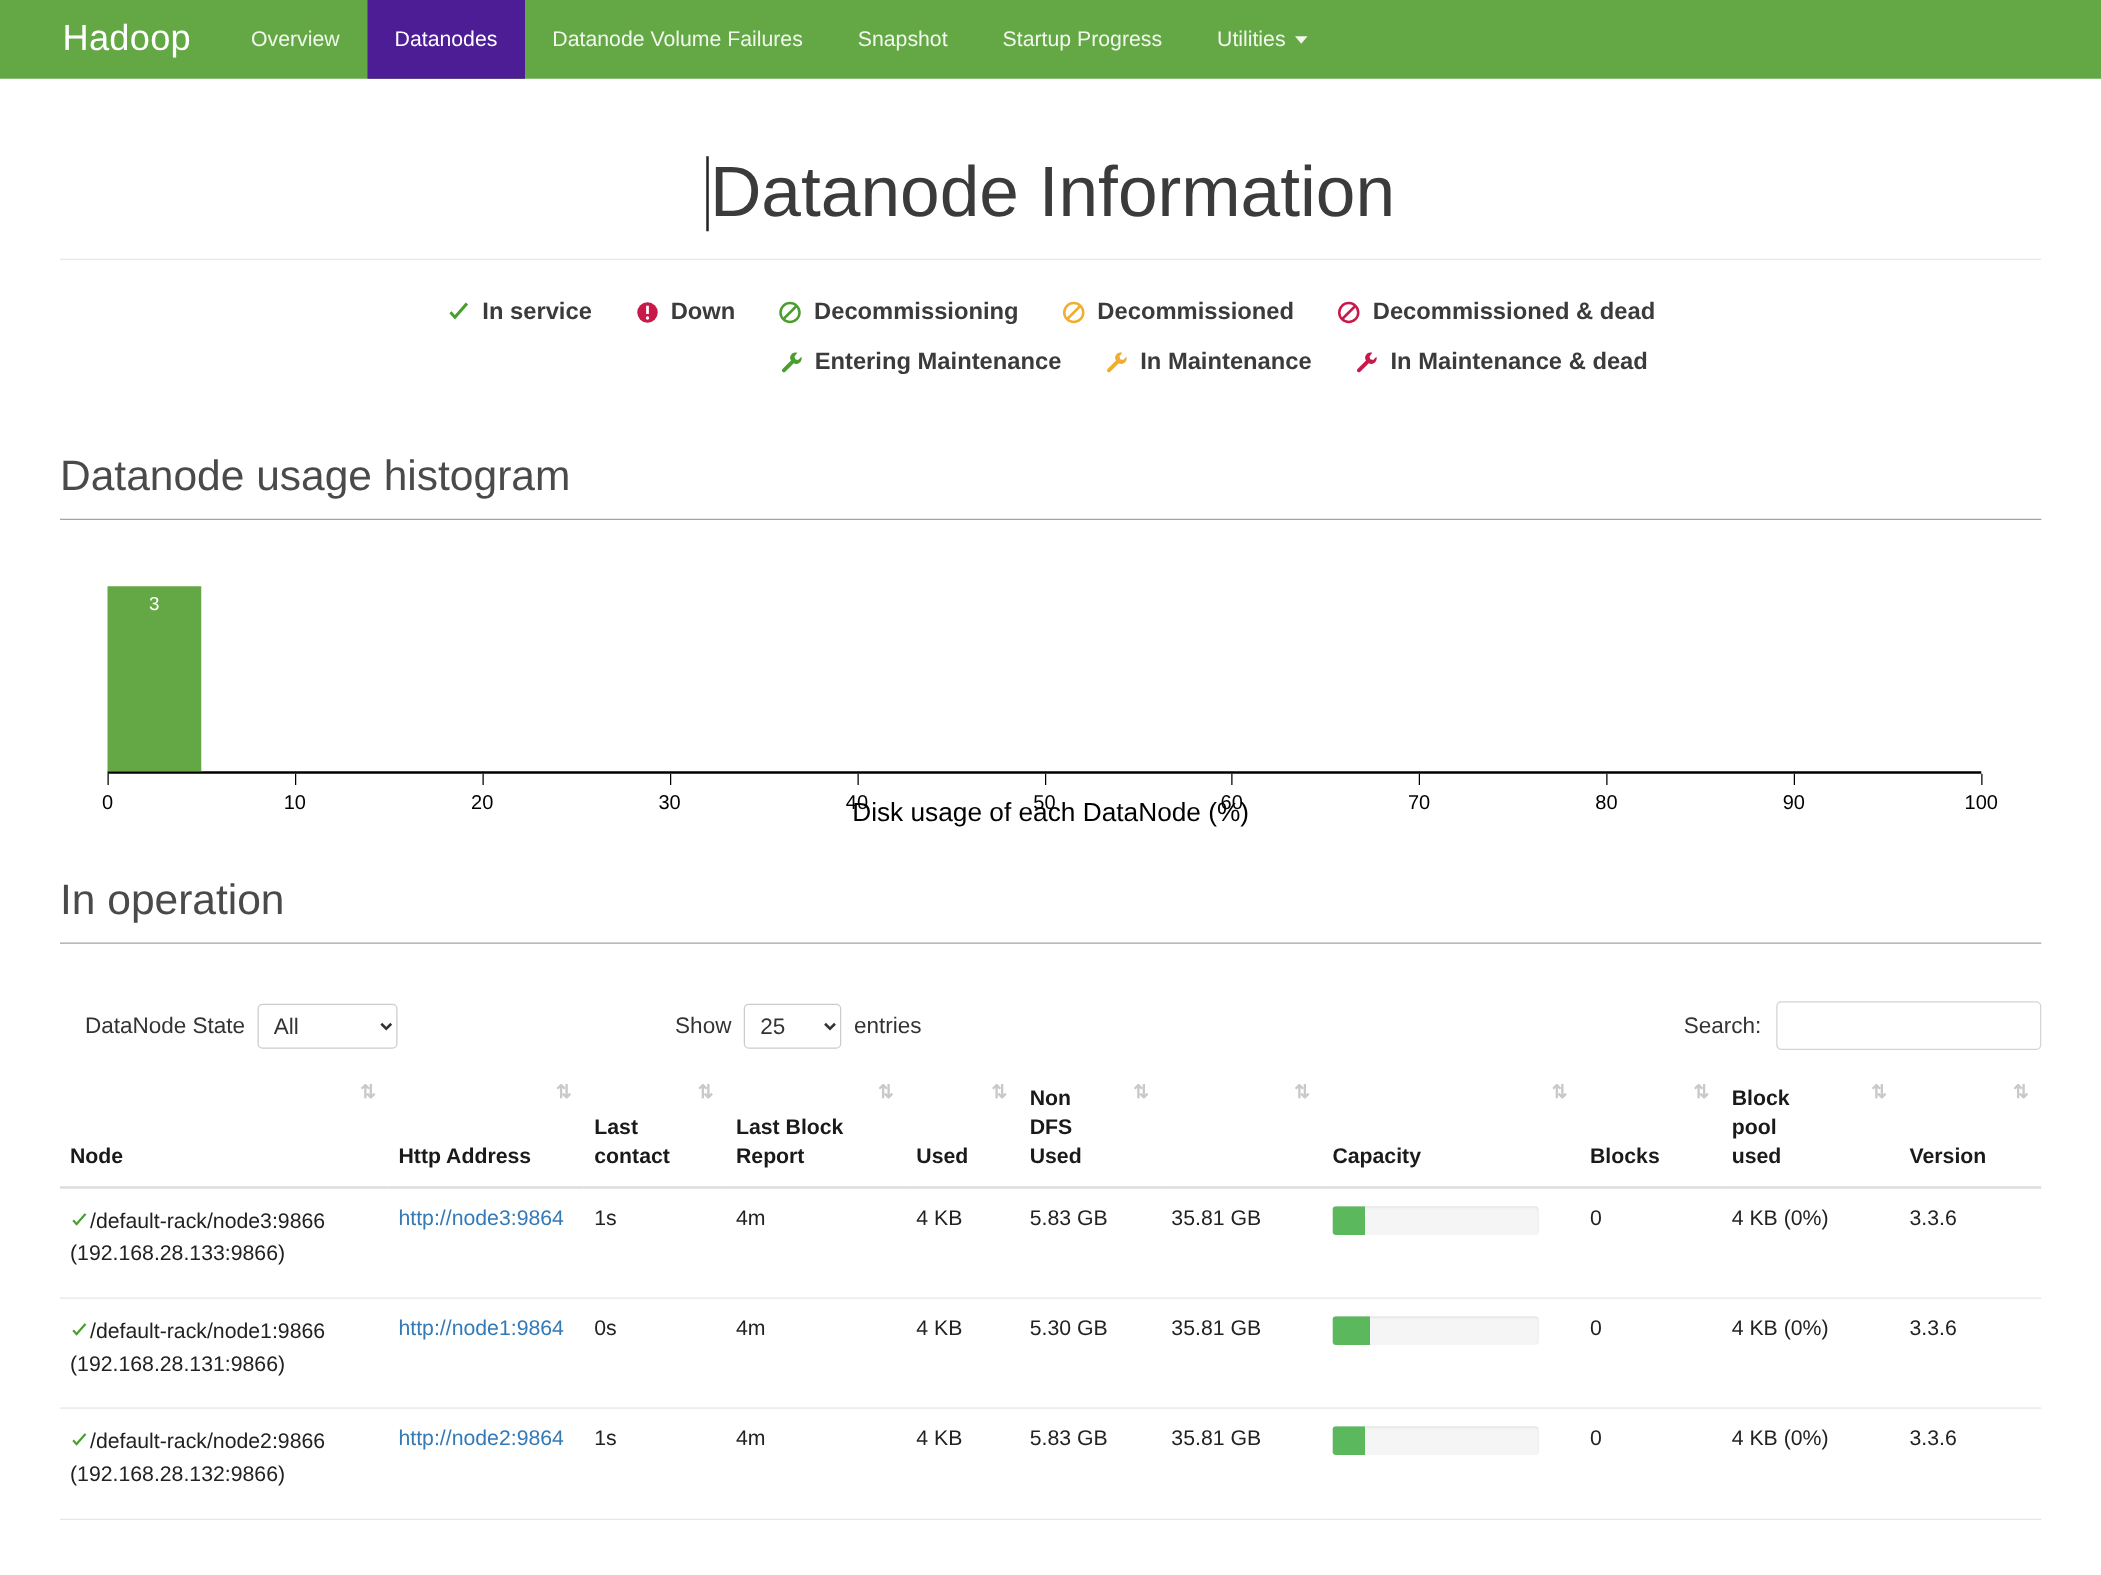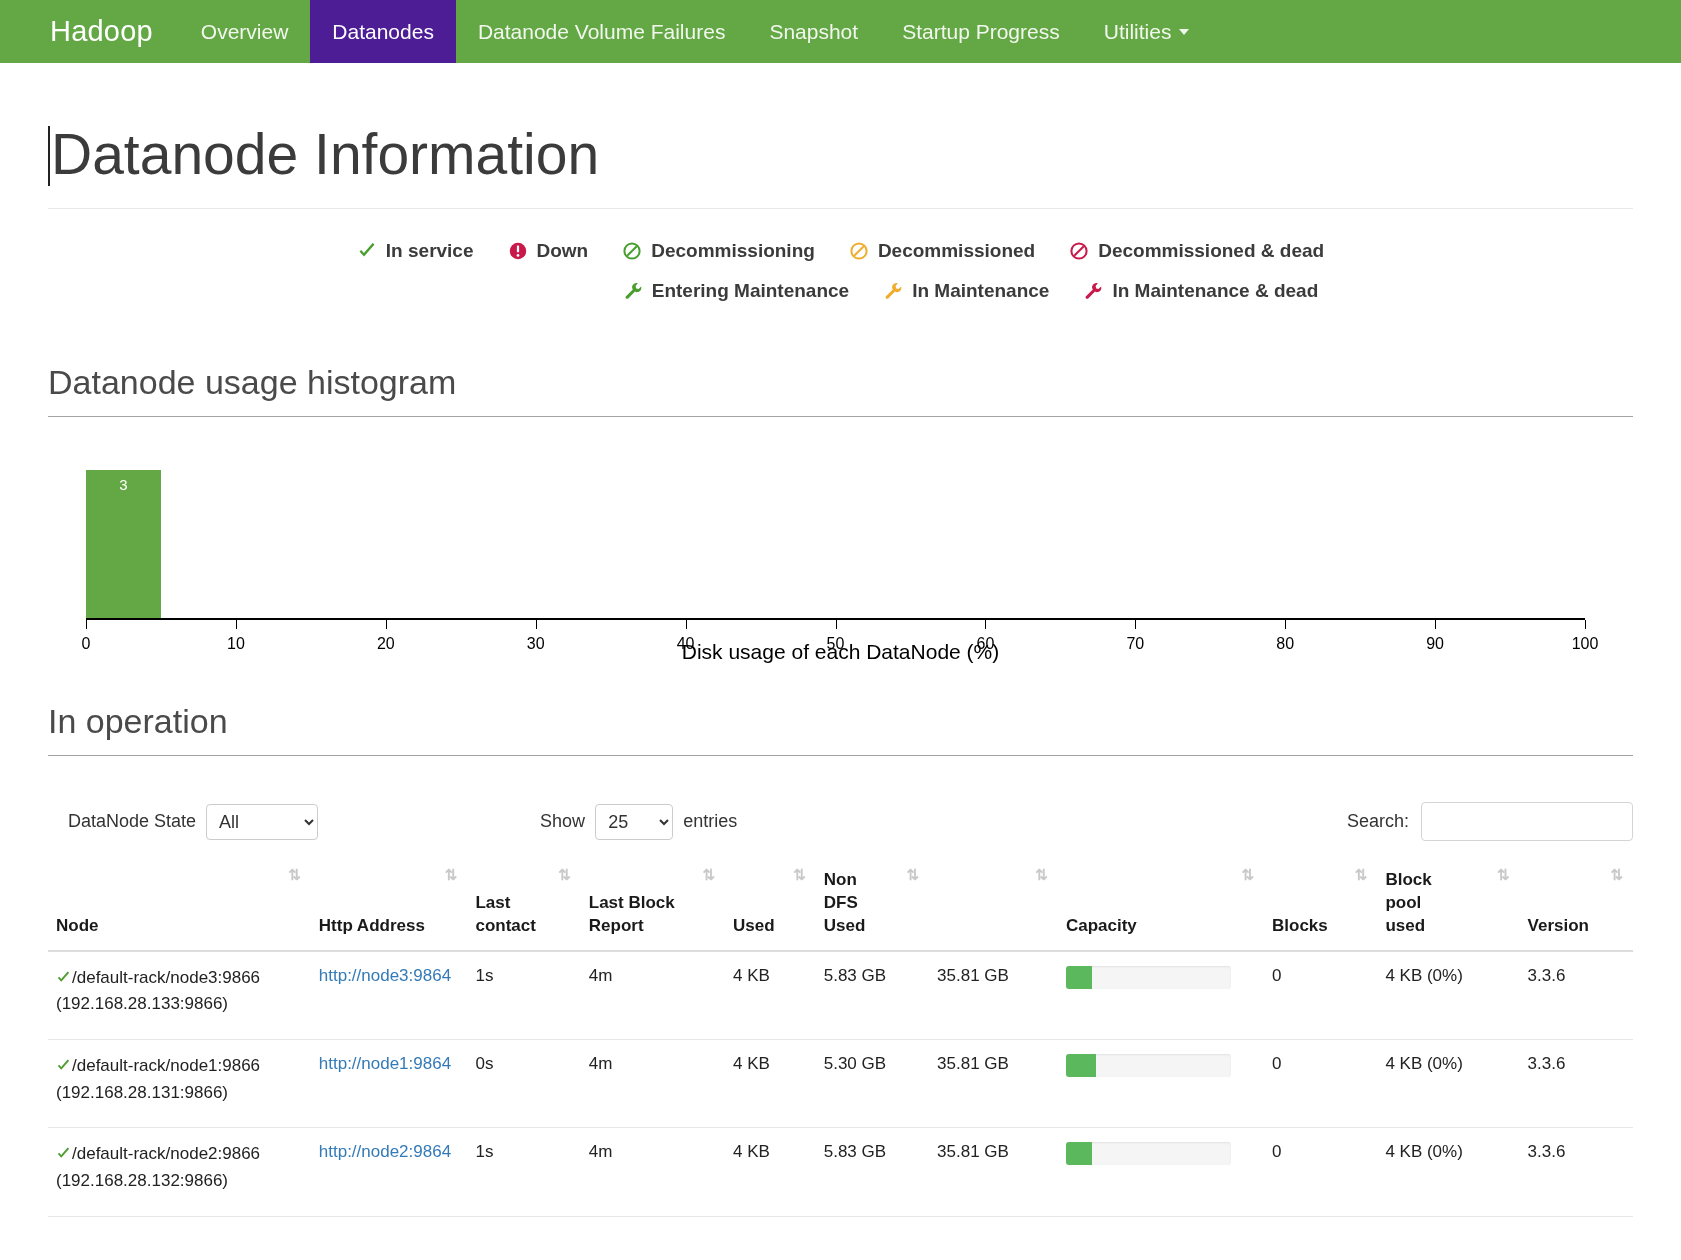--- a/index.html
+++ b/index.html
@@ -22,21 +22,21 @@
   .brand {
     display: flex; align-items: center;
     color: #ffffff;
     font-size: 29px;
     padding: 0 26px 0 12px;
     letter-spacing: .2px;
   }
   .nav-item {
     display: flex; align-items: center;
     color: #f2f7ee;
-    font-size: 21px;
+    font-size: 17px;
     padding: 16px 22px;
     white-space: nowrap;
   }
   .nav-item.active {
     background: #4c1d95;
     color: #ffffff;
   }
   .caret {
     display: inline-block;
     margin-left: 8px;
@@ -51,20 +51,21 @@
 
   .page-title {
     font-size: 57px;
     font-weight: 400;
     color: #3b3b3b;
     margin: 62px 0 0 0;
     padding-bottom: 22px;
     border-bottom: 1px solid #e8e8e8;
     line-height: 1.05;
     position: relative;
+    text-align: center;
   }
   .caret-bar {
     display: inline-block;
     width: 2px; height: 60px;
     background: #222;
     vertical-align: -12px;
     margin-right: 1px;
   }
 
   

